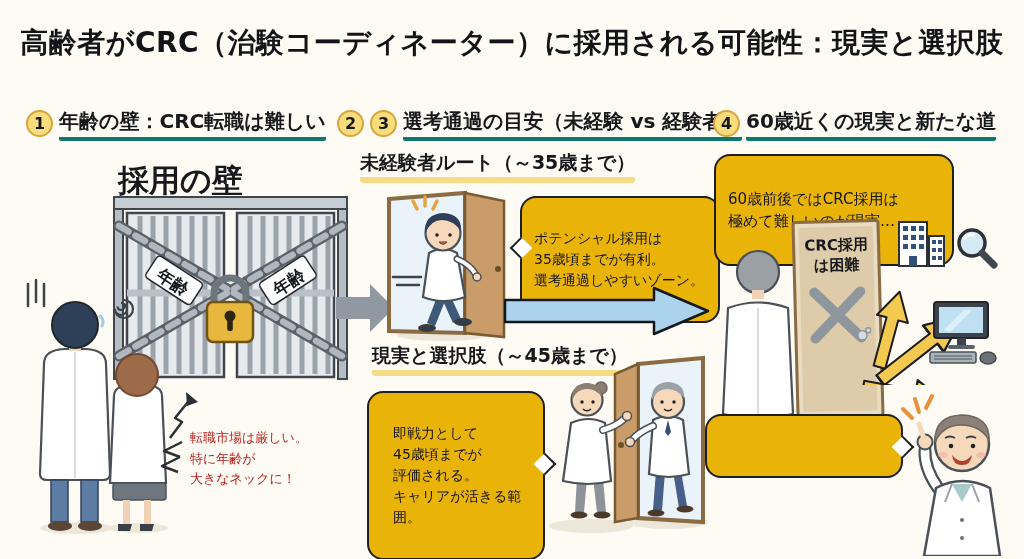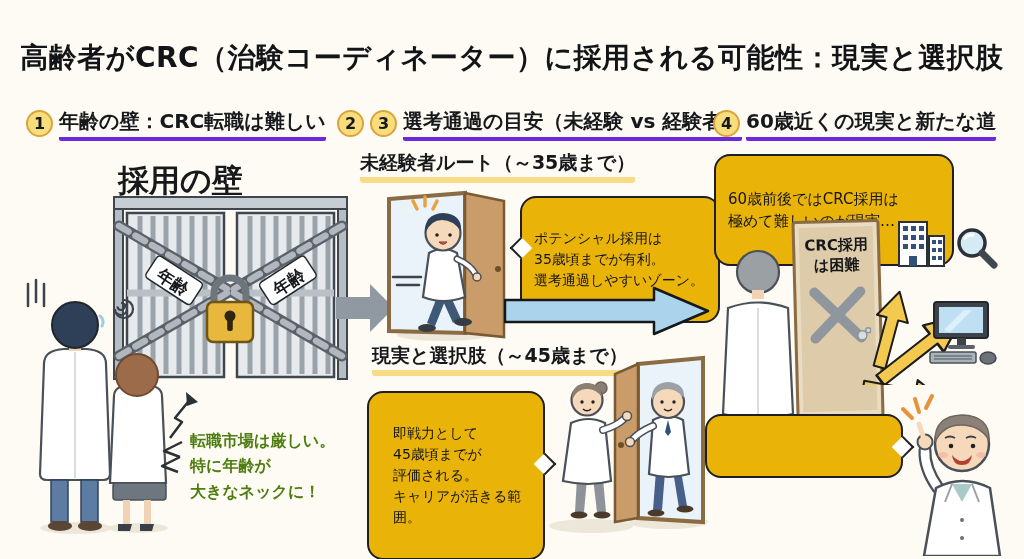--- a/index.html
+++ b/index.html
@@ -1,31 +1,31 @@
 <!DOCTYPE html>
 <html><head>
 <meta charset="utf-8">
 <style>
   * { margin:0; padding:0; box-sizing:border-box; }
   html,body { background:#e9e7e0; }
   body { font-family:"DejaVu Sans","Liberation Sans",sans-serif; }
   .canvas { position:relative; width:1024px; height:559px; background:#fdfbf3; overflow:hidden; color:#16181b; }
   .abs { position:absolute; }
-  .title { position:absolute; top:24px; left:0; width:100%; text-align:center; font-size:28px; font-weight:bold; letter-spacing:.5px; color:#121417;margin-top:15px; }
+  .title { position:absolute; top:24px; left:0; width:100%; text-align:center; font-size:28px; font-weight:bold; letter-spacing:.5px; color:#121417; }
   .sec-head { position:absolute; display:flex; align-items:flex-start; gap:6px; }
   .chip { display:inline-flex; width:27px; height:27px; border-radius:50%; background:#f8dd7c; border:2px solid #d9a43b; align-items:center; justify-content:center; font-weight:bold; font-size:16px; flex:none; margin-top:1px; }
-  .sec-title { font-size:20px; font-weight:bold; padding-bottom:3px; border-bottom:4px solid #6d28d9; border-radius:2px; line-height:1.25; }
+  .sec-title { font-size:20px; font-weight:bold; padding-bottom:3px; border-bottom:4px solid #0f766e; border-radius:2px; line-height:1.25; }
   .sub-head { position:absolute; font-size:19px; font-weight:bold; padding-bottom:1px; border-bottom:6px solid #f7dc85; border-radius:3px; }
   .gate-title { position:absolute; left:118px; top:160px; width:230px; text-align:left; font-size:31px; font-weight:bold; }
   .bubble { position:absolute; background:#eab308; border:2.5px solid #1d1f22; border-radius:16px; padding:9px 12px; font-size:14px; font-weight:400; line-height:1.5; white-space:pre-line; color:#141518; }
   .tail { position:absolute; width:16px; height:16px; background:#fff; }
   .tail-left  { left:-9.5px; top:34%; border-left:2.5px solid #1d1f22; border-bottom:2.5px solid #1d1f22; transform:rotate(45deg); }
   .tail-right { right:-9.5px; top:38%; border-top:2.5px solid #1d1f22; border-right:2.5px solid #1d1f22; transform:rotate(45deg); }
   .tail-down  { left:30px; bottom:-9.5px; border-bottom:2.5px solid #1d1f22; border-right:2.5px solid #1d1f22; transform:rotate(45deg); }
-  .plain-bubble { position:absolute; font-size:16px; font-weight:700; line-height:1.58; white-space:pre-line; color:#4d7c0f; }
+  .plain-bubble { position:absolute; font-size:13px; font-weight:400; line-height:1.58; white-space:pre-line; color:#b91c1c; }
   .door3 { position:absolute; left:794px; top:220px; width:88px; height:198px; background:#ddcba9; border:3px solid #8a6b43; border-radius:4px; transform:rotate(-1.5deg); box-shadow:inset 0 0 0 4px #e9dcc0; display:flex; flex-direction:column; align-items:center; }
   .door3-label { margin-top:12px; font-size:15px; font-weight:bold; text-align:center; white-space:pre-line; line-height:1.35; color:#15171a; }
 </style>
 </head>
 <body>
 
 <div class="canvas">
 
   <div class="title">高齢者がCRC（治験コーディネーター）に採用される可能性：現実と選択肢</div>
 

